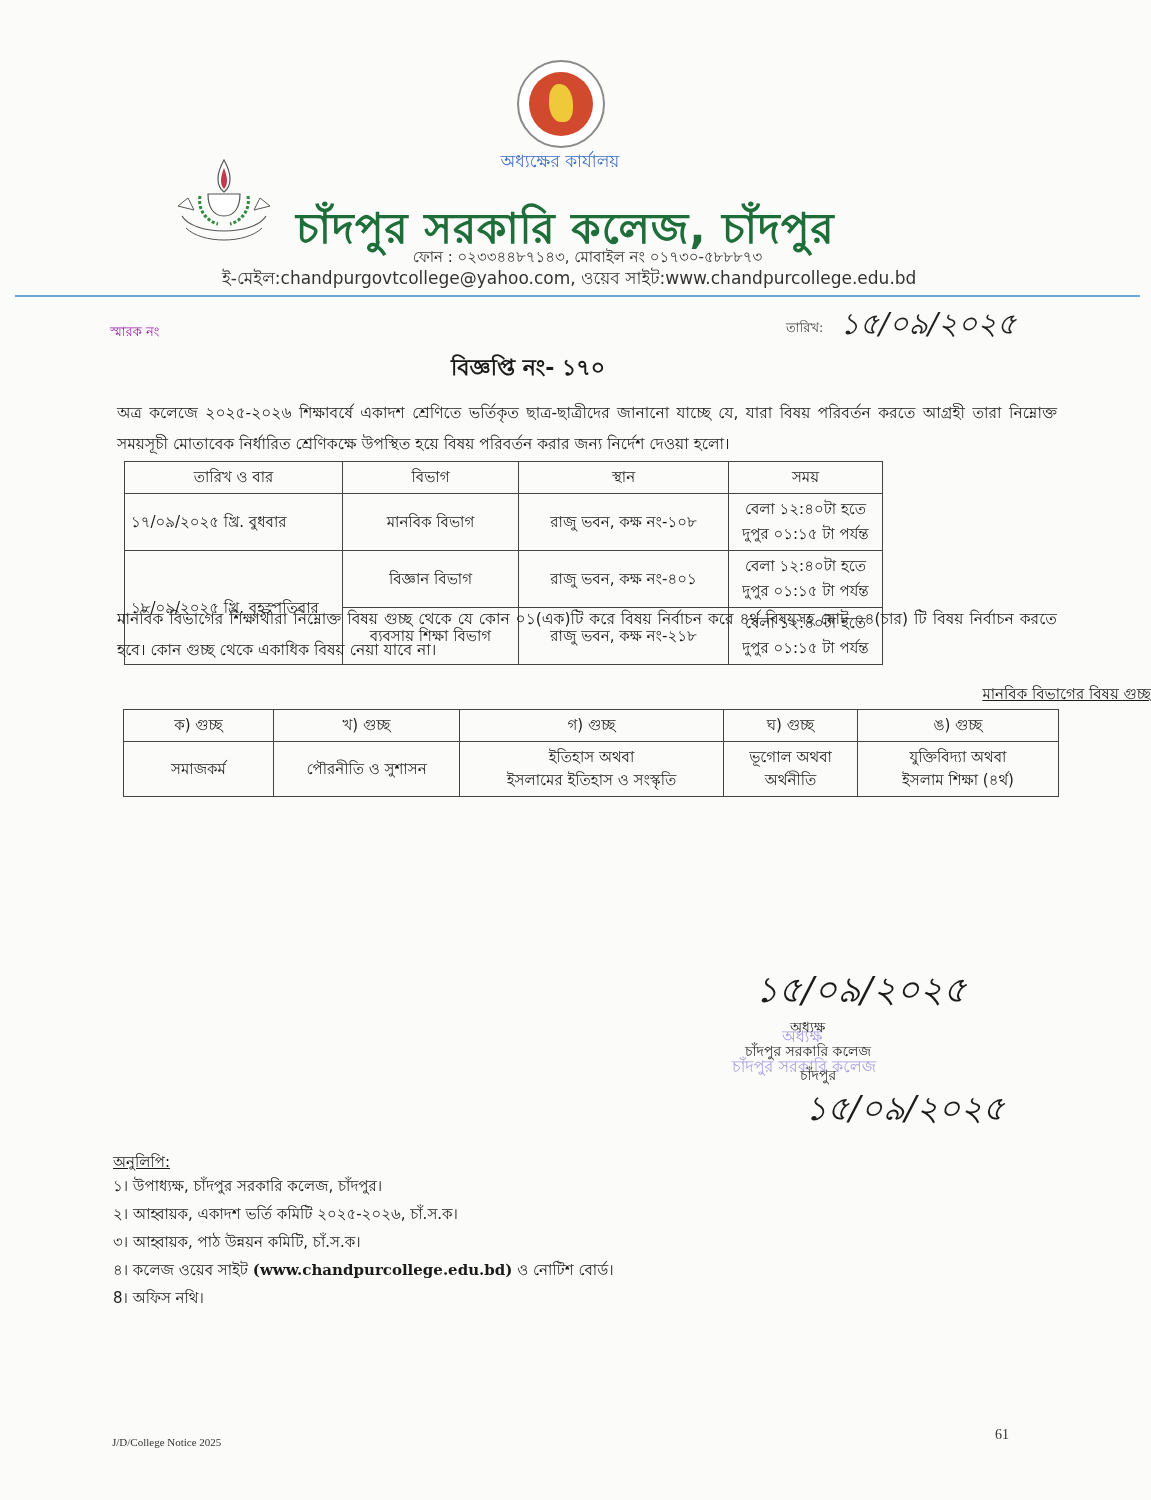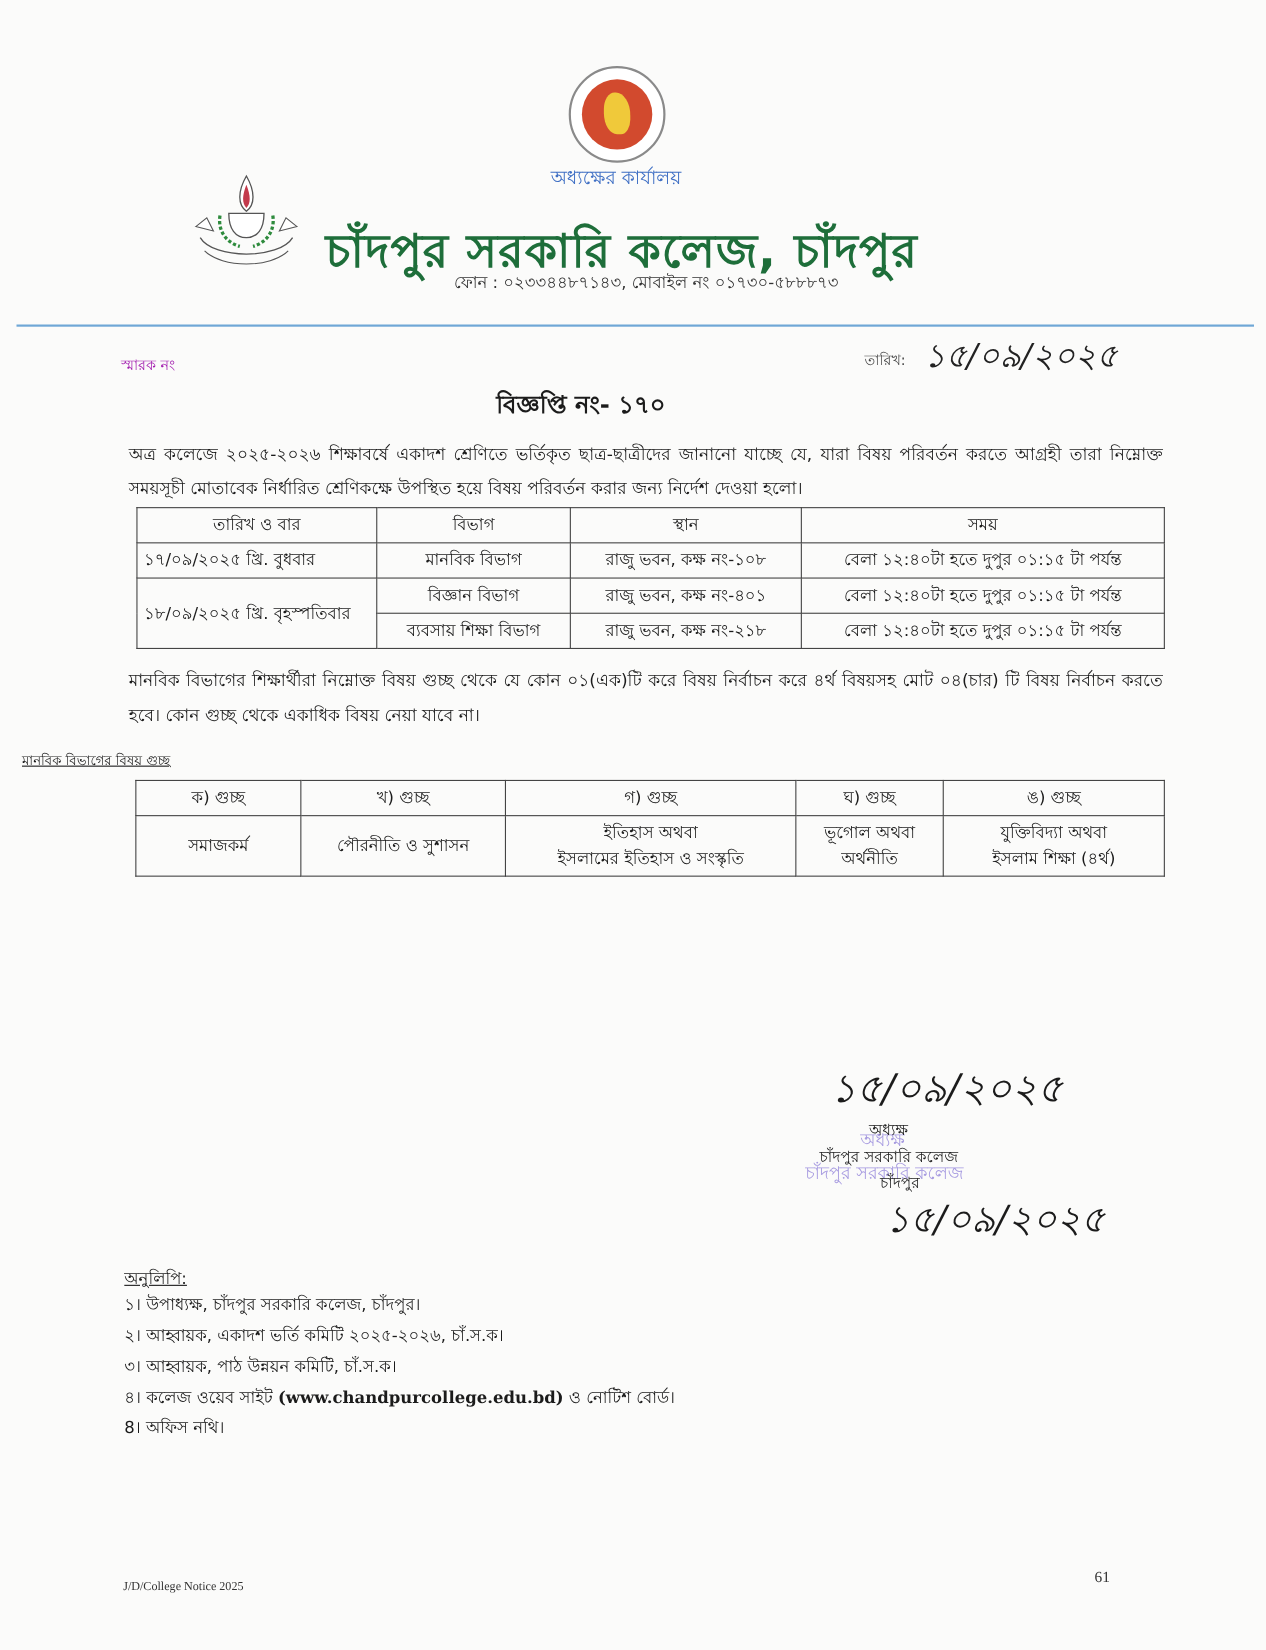--- a/index.html
+++ b/index.html
@@ -33,28 +33,28 @@
   .date-label { left:786px; top:318px; font-size:13px; color:#444; }
   .date-hand { left:840px; top:300px; font-size:30px; font-family:"DejaVu Serif", serif;
                font-style:italic; color:#222; white-space:nowrap; }
   .notice-title { left:0; width:1056px; top:350px; text-align:center; font-size:22px;
                   font-weight:bold; }
 
   .para { left:117px; width:940px; font-size:15.5px; line-height:31px; text-align:justify; }
   .p1 { top:398px; }
   .p2 { top:604px; }
 
-  table.sched { position:absolute; left:124px; top:461px; width:935px; border-collapse:collapse;
+  table.sched { position:absolute; left:124px; top:461px; width:759px; border-collapse:collapse;
                 font-size:15px; }
   table.sched td, table.sched th { border:1.5px solid #444; padding:3px 6px; height:24px;
                 font-weight:normal; text-align:center; }
   table.sched td.left { text-align:left; }
 
   .subhead { left:0; width:1151px; padding-left:20px; box-sizing:border-box; top:682px;
-             text-align:left; font-size:12px; text-decoration:underline; }
+             text-align:right; font-size:15px; text-decoration:underline; }
 
   table.groups { position:absolute; left:123px; top:709px; width:936px; border-collapse:collapse;
                  font-size:15px; }
   table.groups td, table.groups th { border:1.5px solid #444; text-align:center; font-weight:normal;
                  padding:3px 6px; }
   table.groups th { height:24px; }
   table.groups td { height:48px; line-height:23px; }
 
   
   .sig-hand1 { left:755px; top:962px; font-size:36px; font-family:"DejaVu Serif", serif;
@@ -97,20 +97,21 @@
     <path d="M26 40 C24 52 30 64 44 68" fill="none" stroke="#2e8b3d" stroke-width="3" stroke-dasharray="3 2"></path>
     <path d="M74 40 C76 52 70 64 56 68" fill="none" stroke="#2e8b3d" stroke-width="3" stroke-dasharray="3 2"></path>
     <path d="M4 50 L14 42 L20 54 Z" fill="#fff" stroke="#555" stroke-width="1"></path>
     <path d="M96 50 L86 42 L80 54 Z" fill="#fff" stroke="#555" stroke-width="1"></path>
     <path d="M8 60 C20 80 80 80 92 60" fill="none" stroke="#555" stroke-width="1.2"></path>
     <path d="M12 72 C28 88 72 88 88 72" fill="none" stroke="#555" stroke-width="1"></path>
   </svg>
 
   <div class="abs college-name">চাঁদপুর সরকারি কলেজ, চাঁদপুর</div>
   <div class="abs phone">ফোন : ০২৩৩৪৪৮৭১৪৩, মোবাইল নং ০১৭৩০-৫৮৮৮৭৩</div>
+  <div class="abs email">ই-মেইল:chandpurgovtcollege@yahoo.com, ওয়েব সাইট:www.chandpurcollege.edu.bd</div>
   <div class="abs rule"></div>
 
   <div class="abs memo">স্মারক নং</div>
   <div class="abs date-label">তারিখ:</div>
   <div class="abs date-hand">১৫/০৯/২০২৫</div>
 
   <div class="abs notice-title">বিজ্ঞপ্তি নং- ১৭০</div>
 
   <div class="abs para p1">অত্র কলেজে ২০২৫-২০২৬ শিক্ষাবর্ষে একাদশ শ্রেণিতে ভর্তিকৃত ছাত্র-ছাত্রীদের জানানো যাচ্ছে যে, যারা বিষয় পরিবর্তন করতে আগ্রহী তারা নিম্নোক্ত সময়সূচী মোতাবেক নির্ধারিত শ্রেণিকক্ষে উপস্থিত হয়ে বিষয় পরিবর্তন করার জন্য নির্দেশ দেওয়া হলো।</div>
 

